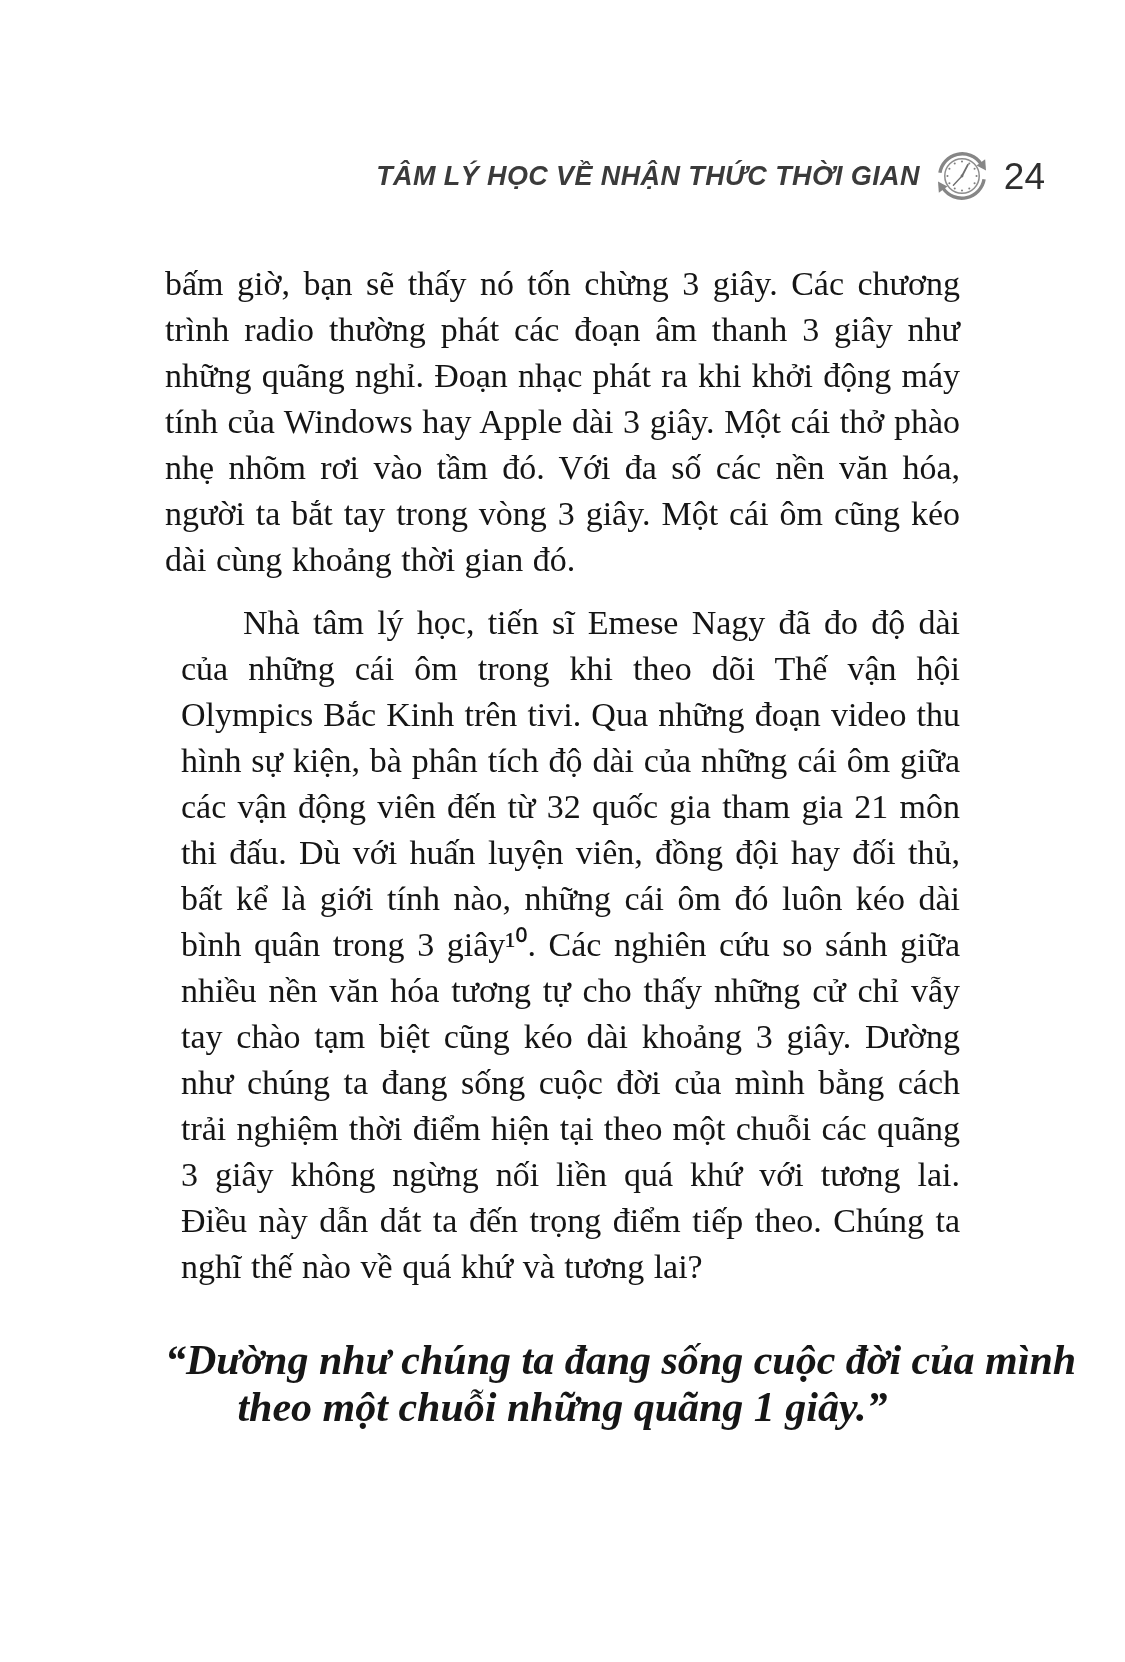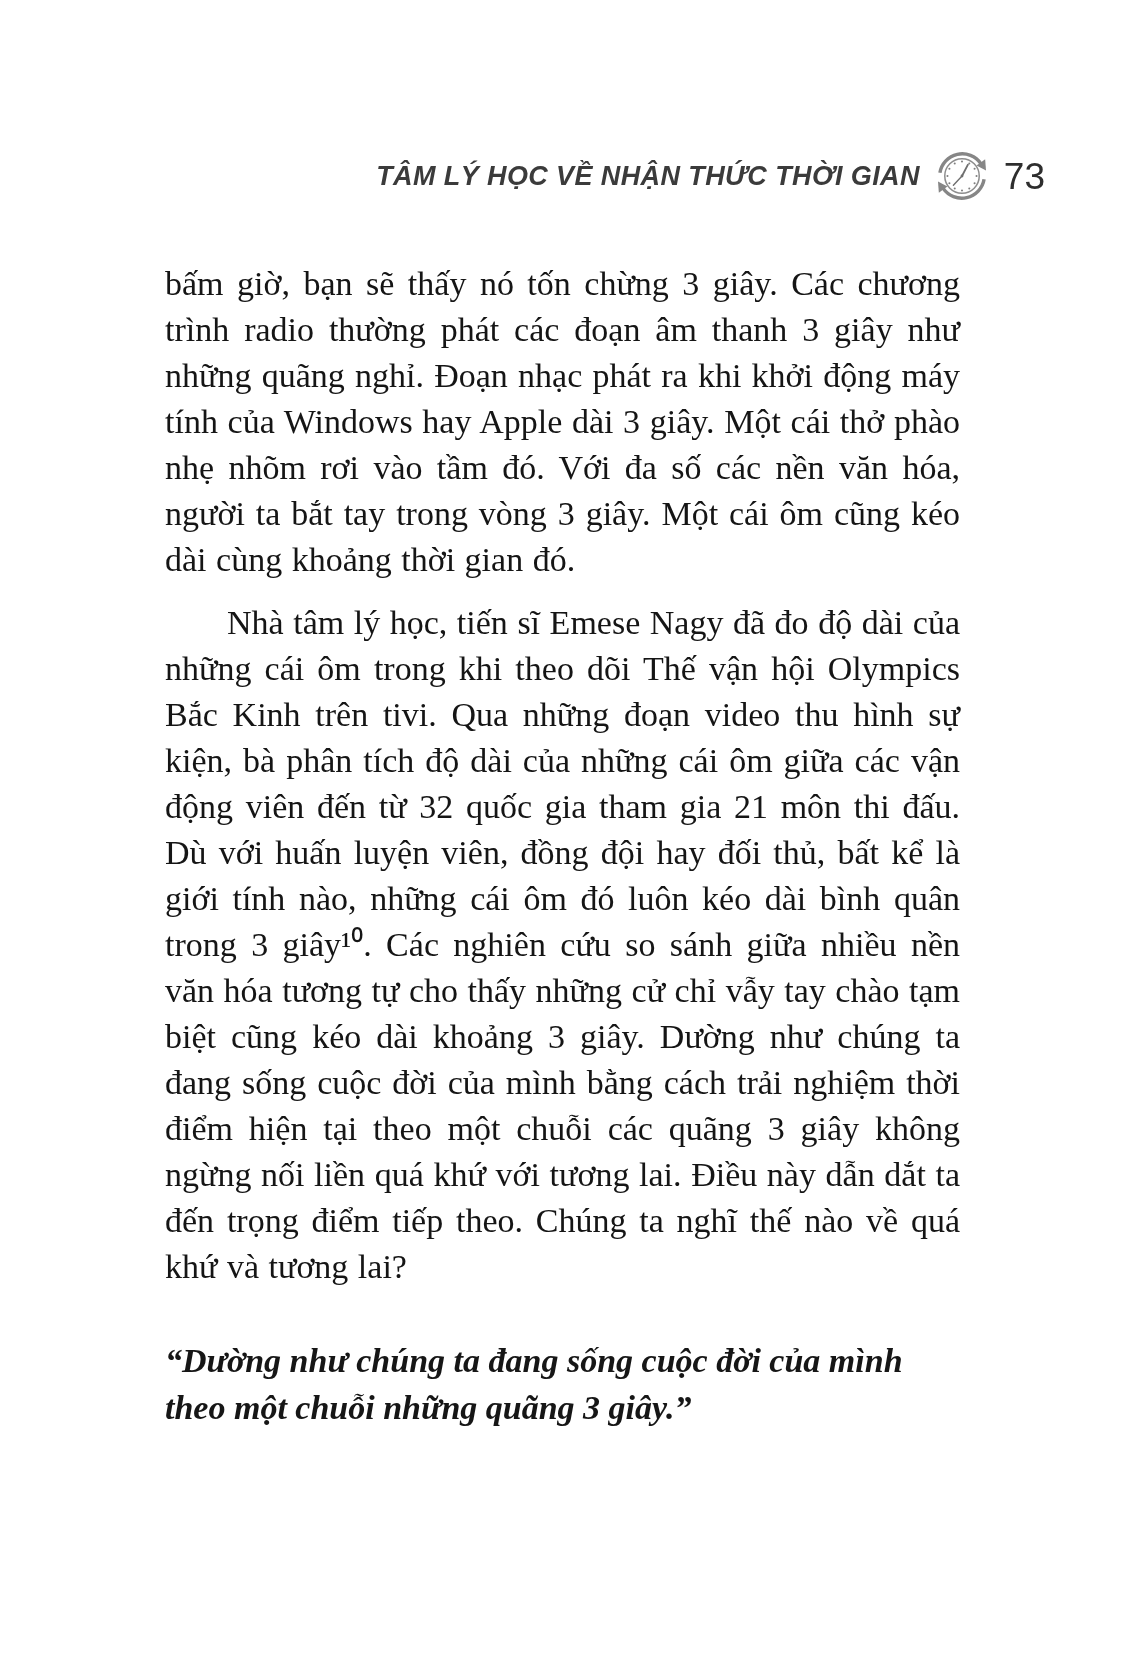--- a/index.html
+++ b/index.html
@@ -60,29 +60,30 @@
     margin: 0 0 17px 0;
     font-size: 34px;
     line-height: 46px;
     color: #151515;
     text-align: justify;
     text-justify: inter-word;
     word-spacing: 1px;
   }
   .body-para.indented {
     text-indent: 62px;
+    margin-left: 16px;
   }
   
   .pull-quote {
     margin: 47px 0 16px 0;
     padding: 0;
-    text-align: left;
+    text-align: center;
     font-style: italic;
     font-weight: 700;
-    font-size: 34px;
+    font-size: 42px;
     line-height: 47px;
     color: #161616;
   }
   .quote-line {
     white-space: nowrap;
   }
 </style>
 </head>
 <body>
 
@@ -113,27 +114,27 @@
         <circle cx="12.5" cy="26" r="0.95" fill="#7f7f7f"></circle>
         <circle cx="14.31" cy="19.25" r="0.95" fill="#7f7f7f"></circle>
         <circle cx="19.25" cy="14.31" r="0.95" fill="#7f7f7f"></circle>
 
         <line x1="26" y1="26" x2="31.5" y2="15.5" stroke="#6f6f6f" stroke-width="1.7" stroke-linecap="round"></line>
         <line x1="26" y1="26" x2="18" y2="34.5" stroke="#6f6f6f" stroke-width="1.3" stroke-linecap="round"></line>
         <circle cx="26" cy="26" r="1.3" fill="#6f6f6f"></circle>
       </svg>
     </span>
 
-    <span class="page-number">73</span>
+    <span class="page-number">24</span>
   </header>
 
   <main class="content">
     <p class="body-para">bấm giờ, bạn sẽ thấy nó tốn chừng 3 giây. Các chương trình radio thường phát các đoạn âm thanh 3 giây như những quãng nghỉ. Đoạn nhạc phát ra khi khởi động máy tính của Windows hay Apple dài 3 giây. Một cái thở phào nhẹ nhõm rơi vào tầm đó. Với đa số các nền văn hóa, người ta bắt tay trong vòng 3 giây. Một cái ôm cũng kéo dài cùng khoảng thời gian đó.</p>
 
     <p class="body-para indented">Nhà tâm lý học, tiến sĩ Emese Nagy đã đo độ dài của những cái ôm trong khi theo dõi Thế vận hội Olympics Bắc Kinh trên tivi. Qua những đoạn video thu hình sự kiện, bà phân tích độ dài của những cái ôm giữa các vận động viên đến từ 32 quốc gia tham gia 21 môn thi đấu. Dù với huấn luyện viên, đồng đội hay đối thủ, bất kể là giới tính nào, những cái ôm đó luôn kéo dài bình quân trong 3 giây¹⁰. Các nghiên cứu so sánh giữa nhiều nền văn hóa tương tự cho thấy những cử chỉ vẫy tay chào tạm biệt cũng kéo dài khoảng 3 giây. Dường như chúng ta đang sống cuộc đời của mình bằng cách trải nghiệm thời điểm hiện tại theo một chuỗi các quãng 3 giây không ngừng nối liền quá khứ với tương lai. Điều này dẫn dắt ta đến trọng điểm tiếp theo. Chúng ta nghĩ thế nào về quá khứ và tương lai?</p>
 
     <blockquote class="pull-quote">
       <div class="quote-line">“Dường như chúng ta đang sống cuộc đời của mình</div>
-      <div class="quote-line">theo một chuỗi những quãng 3 giây.”</div>
+      <div class="quote-line">theo một chuỗi những quãng 1 giây.”</div>
     </blockquote>
   </main>
 
 </div>
 
 </body></html>

